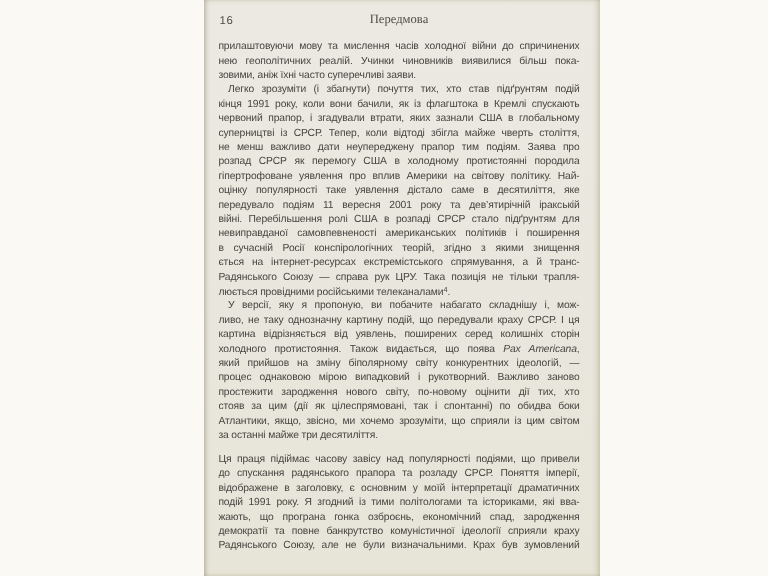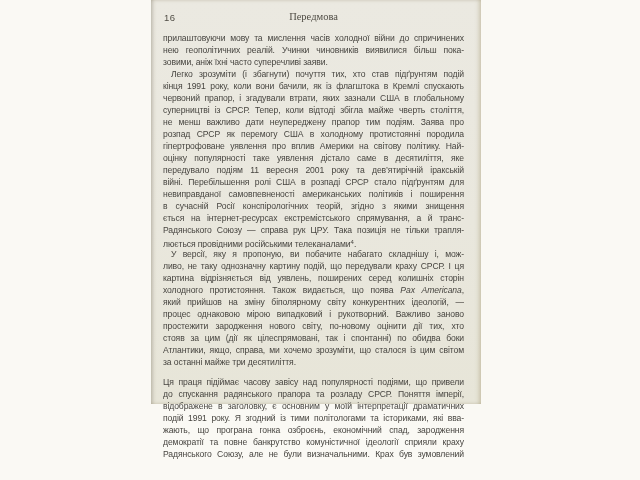--- a/index.html
+++ b/index.html
@@ -8,21 +8,21 @@
     --text-color:#474540;
     --header-color:#504d45;
   }
   html,body{margin:0;padding:0;}
   body{
     width:640px;height:480px;position:relative;overflow:hidden;
     background:var(--outer-bg);
     font-family:"Liberation Sans",sans-serif;
   }
   .page{
-    position:absolute;left:151px;top:0;width:330px;height:404px;
+    position:absolute;left:170px;top:0;width:330px;height:480px;
     background:linear-gradient(180deg,#ebe9e1 0%,var(--page-bg) 55%,#e7e5d8 100%);
     box-shadow:inset 3px 0 4px -2px rgba(105,95,75,0.45),
                inset -3px 0 5px -2px rgba(150,135,90,0.5);
   }
   .hdr{position:absolute;top:11px;left:12px;right:17px;height:13px;}
   .pagenum{
     position:absolute;left:1px;top:1px;
     font-size:9.5px;letter-spacing:0.5px;color:var(--header-color);
   }
   .runtitle{
@@ -73,21 +73,21 @@
       </div>
       <div>
         <div class="line just ind"><span>У версії, яку я пропоную, ви побачите набагато складнішу і, мож-</span></div>
         <div class="line just"><span>ливо, не таку однозначну картину подій, що передували краху СРСР. І ця</span></div>
         <div class="line just"><span>картина відрізняється від уявлень, поширених серед колишніх сторін</span></div>
         <div class="line just"><span>холодного протистояння. Також видається, що поява </span><span class="it">Pax Americana</span><span>,</span></div>
         <div class="line just"><span>який прийшов на зміну біполярному світу конкурентних ідеологій, —</span></div>
         <div class="line just"><span>процес однаковою мірою випадковий і рукотворний. Важливо заново</span></div>
         <div class="line just"><span>простежити зародження нового світу, по-новому оцінити дії тих, хто</span></div>
         <div class="line just"><span>стояв за цим (дії як цілеспрямовані, так і спонтанні) по обидва боки</span></div>
-        <div class="line just"><span>Атлантики, якщо, справа, ми хочемо зрозуміти, що сталося із цим світом</span></div>
+        <div class="line just"><span>Атлантики, якщо, звісно, ми хочемо зрозуміти, що сприяли із цим світом</span></div>
         <div class="line"><span>за останні майже три десятиліття.</span></div>
       </div>
       <div style="margin-top: 8px;">
         <div class="line just"><span>Ця праця підіймає часову завісу над популярності подіями, що привели</span></div>
         <div class="line just"><span>до спускання радянського прапора та розладу СРСР. Поняття імперії,</span></div>
         <div class="line just"><span>відображене в заголовку, є основним у моїй інтерпретації драматичних</span></div>
         <div class="line just"><span>подій 1991 року. Я згодний із тими політологами та істориками, які вва-</span></div>
         <div class="line just"><span>жають, що програна гонка озброєнь, економічний спад, зародження</span></div>
         <div class="line just"><span>демократії та повне банкрутство комуністичної ідеології сприяли краху</span></div>
         <div class="line just"><span>Радянського Союзу, але не були визначальними. Крах був зумовлений</span></div>

